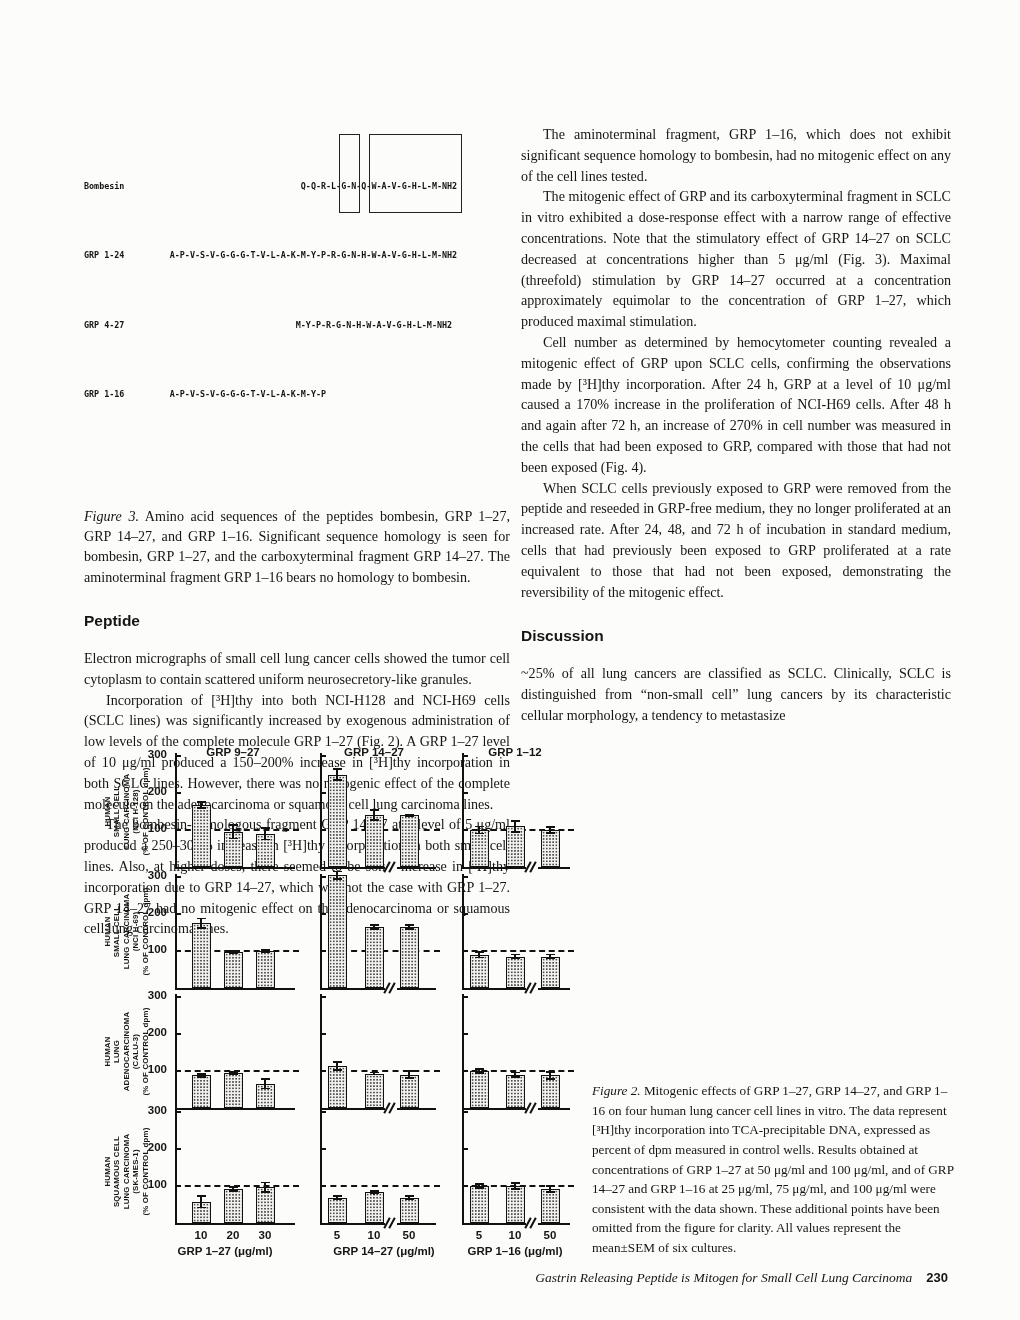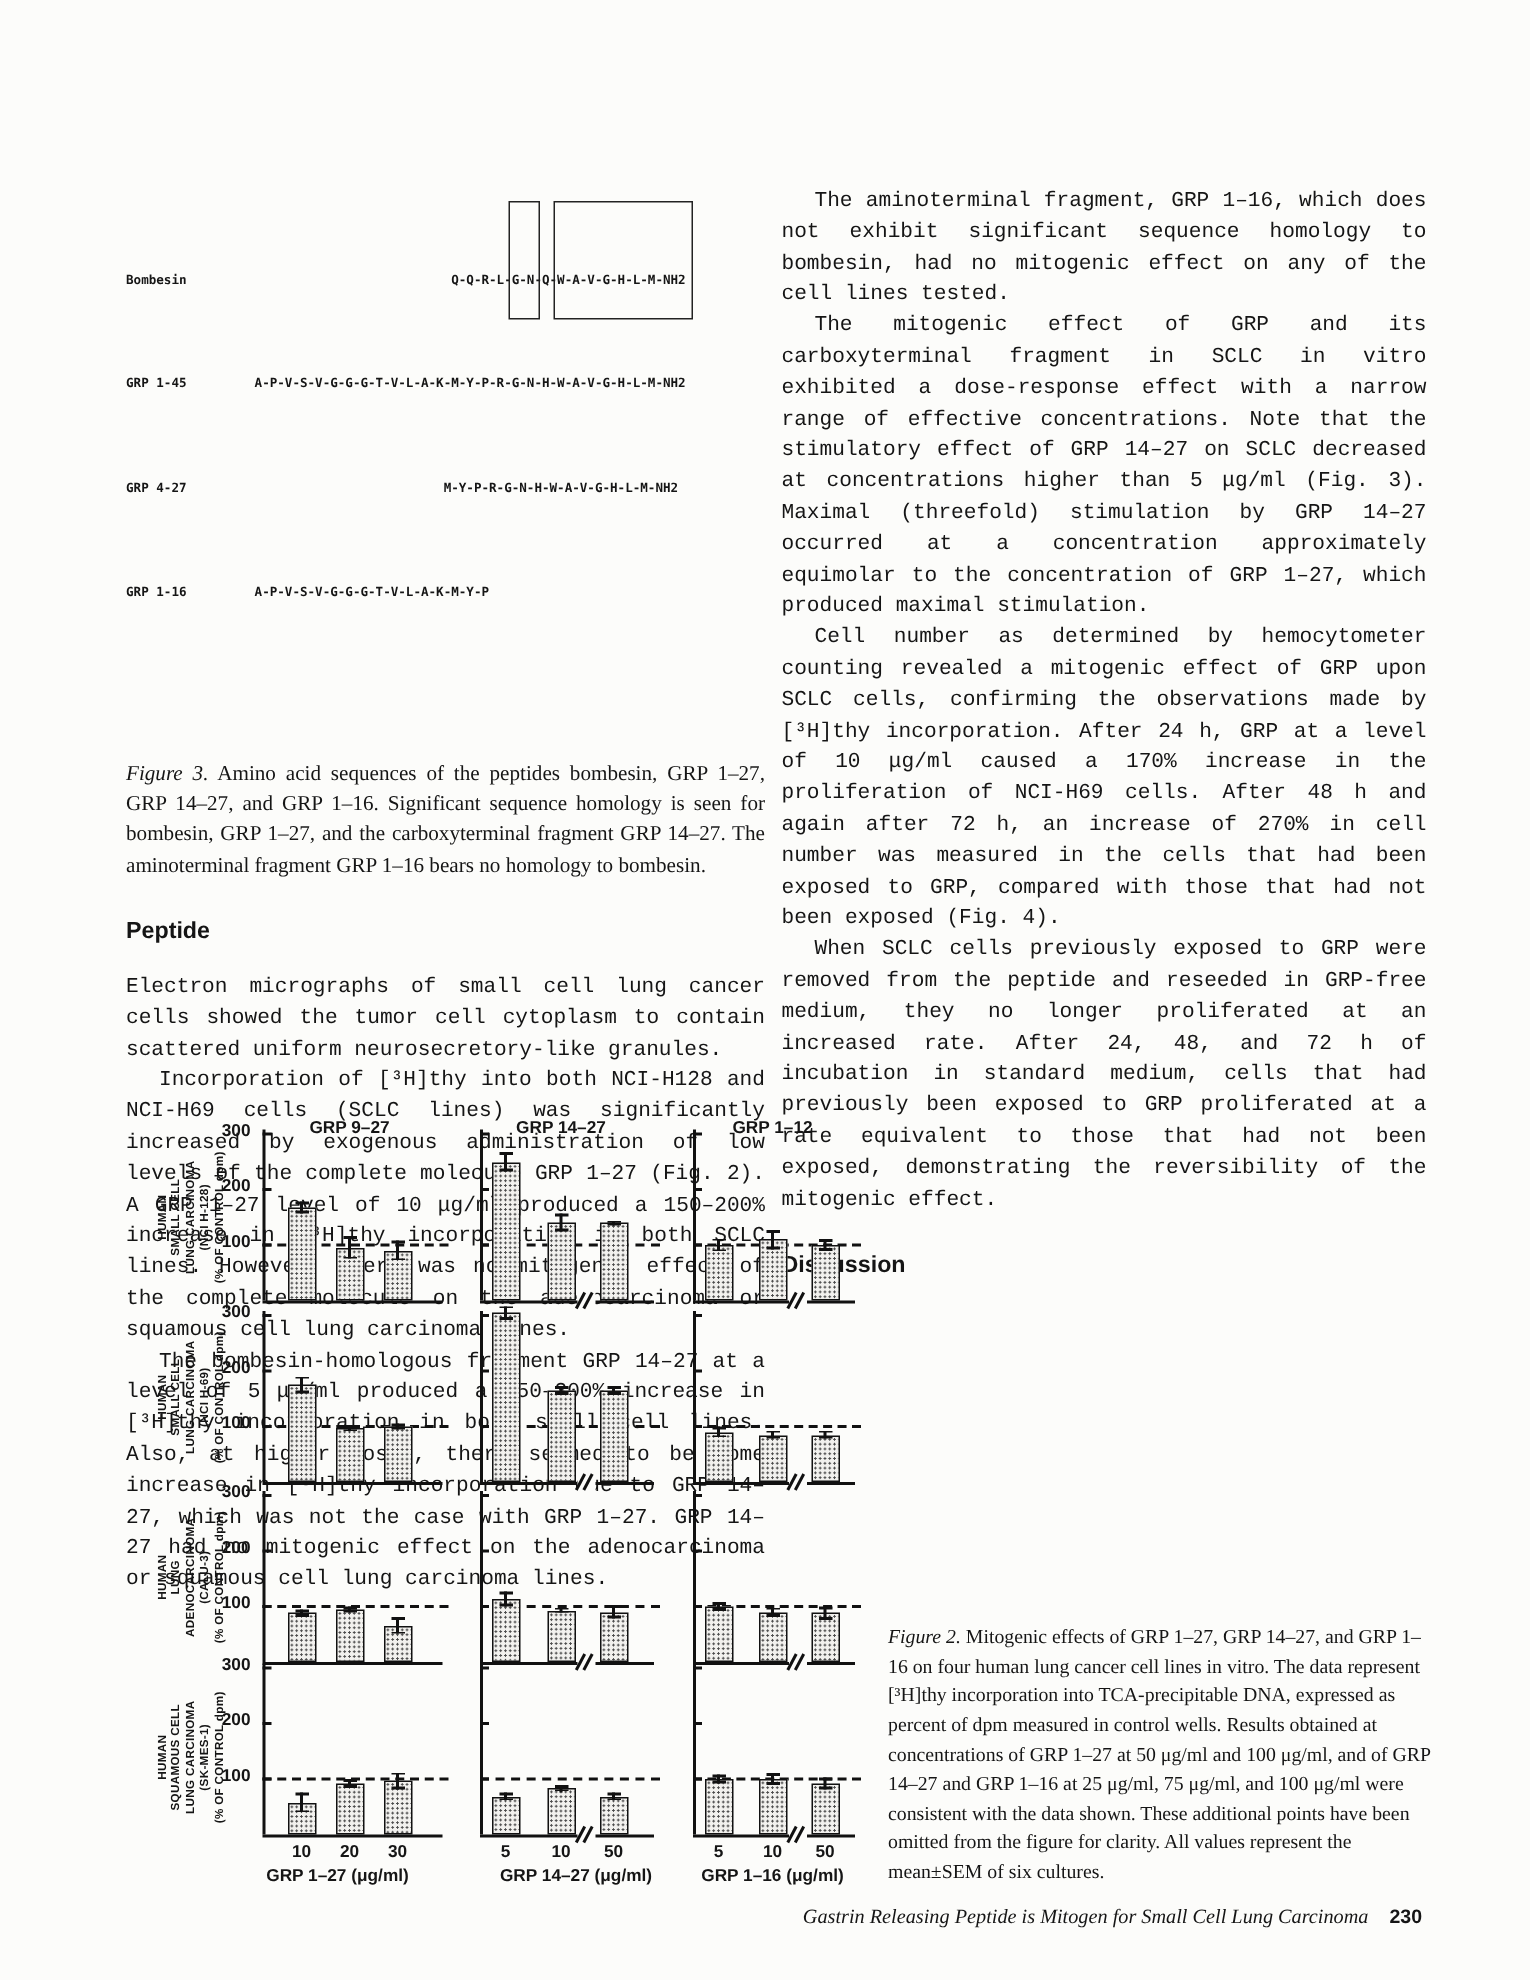--- a/index.html
+++ b/index.html
@@ -2,21 +2,21 @@
 <html><head>
 <meta charset="utf-8">
 <style>
   html,body{margin:0;padding:0;background:#ffffff;}
   .page{position:relative;width:1020px;height:1320px;background:#fcfcfa;color:#151515;
         font-family:"Liberation Serif",serif;overflow:hidden;}
   
   .col{position:absolute;width:426px;font-size:14.1px;line-height:20.8px;text-align:justify;}
   .col-left{left:84px;top:130px;}
   .col-right{left:521px;top:124px;width:430px;}
-  .para{margin:0;font-family:Liberation Mono, monospace;}
+  .para{margin:0;}
   .para.indent{text-indent:22px;}
   .heading{font-family:"Liberation Sans",sans-serif;font-weight:bold;font-size:15.5px;
            margin:24px 0 16px 0;text-align:left;}
   
   .seqblock{position:relative;font-family:"DejaVu Sans Mono",monospace;font-weight:bold;
             font-size:8.4px;white-space:pre;margin:0 0 14px 0;}
   .seqline{height:28px;line-height:28px;}
   .seqbox{position:absolute;border:1.4px solid #222;top:4px;height:77px;}
   .seqbox.gn{left:50.6ch;width:3.8ch;}
   .seqbox.wnh2{left:56.5ch;width:18.1ch;}
@@ -49,39 +49,40 @@
   .footer .fpage{font-family:"Liberation Sans",sans-serif;font-weight:bold;font-size:13px;margin-left:14px;}
 </style>
 </head>
 <body>
 
 <div class="page">
 
   <div class="col col-left">
     <div class="seqblock">
       <div class="seqline">Bombesin                                   Q-Q-R-L-G-N-Q-W-A-V-G-H-L-M-NH2</div>
-      <div class="seqline">GRP 1-45         A-P-V-S-V-G-G-G-T-V-L-A-K-M-Y-P-R-G-N-H-W-A-V-G-H-L-M-NH2</div>
+      <div class="seqline">GRP 1-24         A-P-V-S-V-G-G-G-T-V-L-A-K-M-Y-P-R-G-N-H-W-A-V-G-H-L-M-NH2</div>
       <div class="seqline">GRP 4-27                                  M-Y-P-R-G-N-H-W-A-V-G-H-L-M-NH2</div>
       <div class="seqline">GRP 1-16         A-P-V-S-V-G-G-G-T-V-L-A-K-M-Y-P</div>
       <div class="seqbox gn"></div>
       <div class="seqbox wnh2"></div>
     </div>
     <p class="fig1caption"><span class="figlabel">Figure 3.</span><span> Amino acid sequences of the peptides bombesin, GRP 1–27, GRP 14–27, and GRP 1–16. Significant sequence homology is seen for bombesin, GRP 1–27, and the carboxyterminal fragment GRP 14–27. The aminoterminal fragment GRP 1–16 bears no homology to bombesin.</span></p>
     <div class="heading">Peptide</div>
     <p class="para">Electron micrographs of small cell lung cancer cells showed the tumor cell cytoplasm to contain scattered uniform neurosecretory-like granules.</p>
     <p class="para indent">Incorporation of [³H]thy into both NCI-H128 and NCI-H69 cells (SCLC lines) was significantly increased by exogenous administration of low levels of the complete molecule GRP 1–27 (Fig. 2). A GRP 1–27 level of 10 μg/ml produced a 150–200% increase in [³H]thy incorporation in both SCLC lines. However, there was no mitogenic effect of the complete molecule on the adenocarcinoma or squamous cell lung carcinoma lines.</p>
     <p class="para indent">The bombesin-homologous fragment GRP 14–27 at a level of 5 μg/ml produced a 250–300% increase in [³H]thy incorporation in both small cell lines. Also, at higher doses, there seemed to be some increase in [³H]thy incorporation due to GRP 14–27, which was not the case with GRP 1–27. GRP 14–27 had no mitogenic effect on the adenocarcinoma or squamous cell lung carcinoma lines.</p>
   </div>
 
   <div class="col col-right">
     <p class="para indent">The aminoterminal fragment, GRP 1–16, which does not exhibit significant sequence homology to bombesin, had no mitogenic effect on any of the cell lines tested.</p>
     <p class="para indent">The mitogenic effect of GRP and its carboxyterminal fragment in SCLC in vitro exhibited a dose-response effect with a narrow range of effective concentrations. Note that the stimulatory effect of GRP 14–27 on SCLC decreased at concentrations higher than 5 μg/ml (Fig. 3). Maximal (threefold) stimulation by GRP 14–27 occurred at a concentration approximately equimolar to the concentration of GRP 1–27, which produced maximal stimulation.</p>
     <p class="para indent">Cell number as determined by hemocytometer counting revealed a mitogenic effect of GRP upon SCLC cells, confirming the observations made by [³H]thy incorporation. After 24 h, GRP at a level of 10 μg/ml caused a 170% increase in the proliferation of NCI-H69 cells. After 48 h and again after 72 h, an increase of 270% in cell number was measured in the cells that had been exposed to GRP, compared with those that had not been exposed (Fig. 4).</p>
     <p class="para indent">When SCLC cells previously exposed to GRP were removed from the peptide and reseeded in GRP-free medium, they no longer proliferated at an increased rate. After 24, 48, and 72 h of incubation in standard medium, cells that had previously been exposed to GRP proliferated at a rate equivalent to those that had not been exposed, demonstrating the reversibility of the mitogenic effect.</p>
     <div class="heading">Discussion</div>
+    <p class="para">~25% of all lung cancers are classified as SCLC. Clinically, SCLC is distinguished from “non-small cell” lung cancers by its characteristic cellular morphology, a tendency to metastasize</p>
   </div>
 
   <div id="figure2">
       <div class="rowlabel" style="left: 52px; top: 788px;">HUMAN
 SMALL CELL
 LUNG CARCINOMA
 (NCI H-128)
 (% OF CONTROL dpm)</div>
       <div class="dash" style="left: 175px; top: 829px; width: 124px;"></div>
       <div class="bar" style="left: 191.5px; top: 804.84px; width: 19px; height: 62.16px;"></div>

